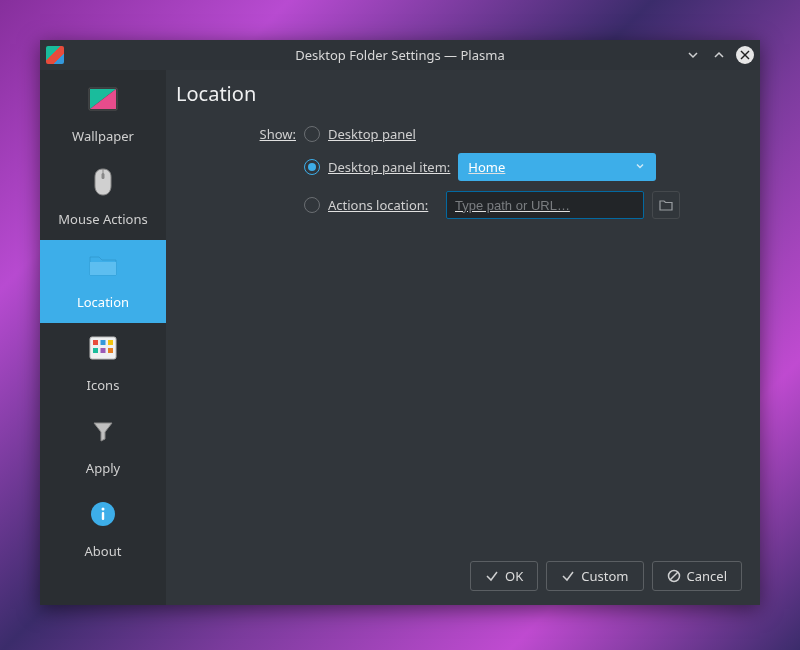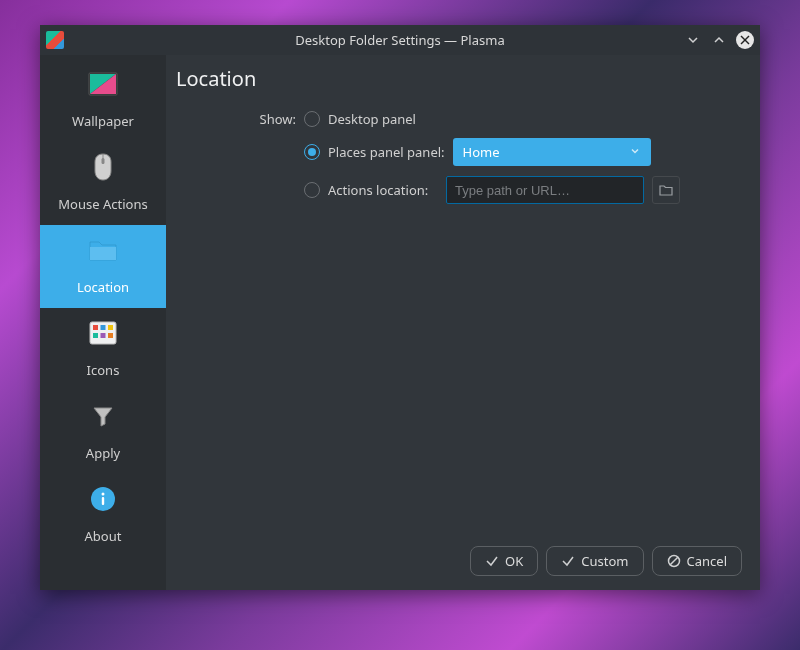--- a/index.html
+++ b/index.html
@@ -12,21 +12,21 @@
       position: relative;
     }
     .desktop-bg {
       position: absolute; inset: 0;
       background:
         linear-gradient(135deg, #862f9c 0%, #b84bd1 20%, #3b2c6b 45%, #7a3b9c 60%, #c04bd1 80%, #3b2c6b 100%);
       z-index: 0;
     }
     .window {
       position: absolute;
-      left: 40px; top: 25px;
+      left: 40px; top: 40px;
       width: 720px; height: 565px;
       background: #31363b;
       box-shadow: 0 4px 20px rgba(0,0,0,0.5);
       display: flex;
       flex-direction: column;
       z-index: 1;
     }
     .titlebar {
       height: 30px;
       background: #2e3338;
@@ -106,21 +106,21 @@
       display: flex;
       flex-direction: column;
       padding: 10px 18px 14px 10px;
     }
     .content-title {
       font-size: 20px;
       font-weight: 400;
       color: #eff0f1;
       margin-bottom: 18px;
     }
-    .form-area { flex: 1; }
+    .form-area { flex: 1; text-decoration: underline; }
     .form-row {
       display: flex;
       align-items: center;
       gap: 8px;
       margin-bottom: 10px;
     }
     .form-label-col {
       width: 120px;
       text-align: right;
       color: #d0d0d0;
@@ -185,21 +185,21 @@
       display: flex;
       justify-content: flex-end;
       gap: 8px;
       padding-top: 4px;
     }
     .btn {
       height: 30px;
       padding: 0 14px;
       background: #31363b;
       border: 1px solid #5b5f63;
-      border-radius: 8px;
+      border-radius: 3px;
       color: #dcdcdc;
       display: flex;
       align-items: center;
       gap: 6px;
       cursor: pointer;
       font-size: 13px;
     }
   </style>
 </head>
 <body>
@@ -311,21 +311,21 @@
 
         <div class="form-row">
           <div class="form-label-col">Show:</div>
           <span class="radio"></span>
           <span class="radio-label">Desktop panel</span>
         </div>
 
         <div class="form-row">
           <div class="form-label-col"></div>
           <span class="radio checked"></span>
-          <span class="radio-label">Places panel panel:</span>
+          <span class="radio-label">Desktop panel item:</span>
           <div class="combo">
             <span>Home</span>
             <span class="combo-chevron">
               <svg width="12" height="12" viewBox="0 0 12 12" fill="none" stroke-width="1.5">
                   <polyline points="3,4.5 6,7.5 9,4.5"></polyline>
                 </svg>
             </span>
           </div>
         </div>
 

